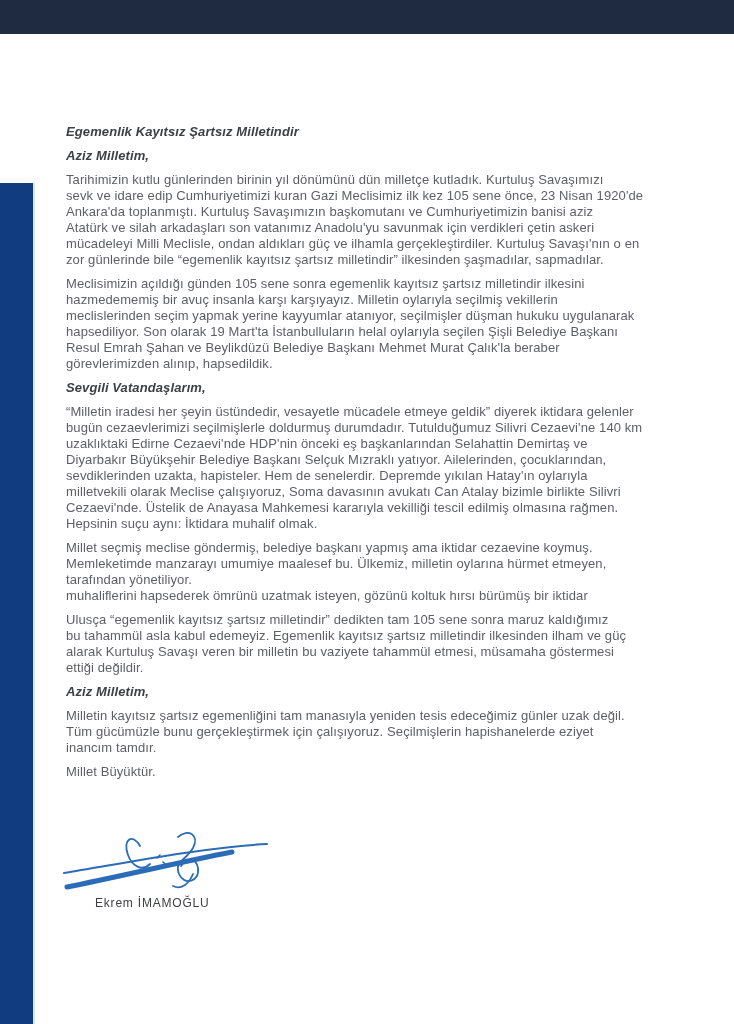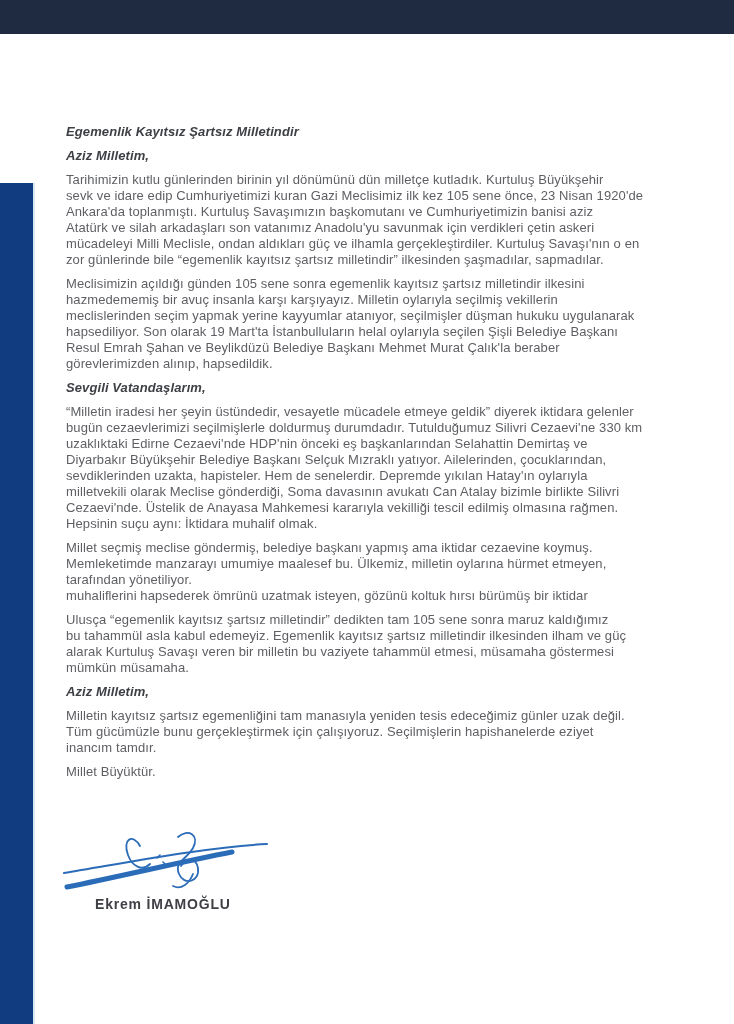--- a/index.html
+++ b/index.html
@@ -42,75 +42,75 @@
   .para { margin: 0 0 8px 0; }
   .line { white-space: pre; }
   .signature-block {
     position: absolute;
     left: 60px; top: 831px;
     width: 230px;
   }
   .signature-svg { display: block; }
   .signer-name {
     margin: 3px 0 0 35px;
-    font-size: 14px;
-    font-weight: bold;
+    font-size: 12px;
+    font-weight: normal;
     letter-spacing: 0.8px;
     color: var(--heading, #3F4045);
     white-space: pre;
   }
 </style>
 </head>
 <body>
 
 <div class="page">
   <div class="top-banner"></div>
   <div class="left-stripe"></div>
 
   <div class="content" id="letter-content">
       <div class="heading">Egemenlik Kayıtsız Şartsız Milletindir</div>
       <div class="heading">Aziz Milletim,</div>
       <div class="para">
-        <div class="line">Tarihimizin kutlu günlerinden birinin yıl dönümünü dün milletçe kutladık. Kurtuluş Büyükşehir</div>
+        <div class="line">Tarihimizin kutlu günlerinden birinin yıl dönümünü dün milletçe kutladık. Kurtuluş Savaşımızı</div>
         <div class="line">sevk ve idare edip Cumhuriyetimizi kuran Gazi Meclisimiz ilk kez 105 sene önce, 23 Nisan 1920'de</div>
         <div class="line">Ankara'da toplanmıştı. Kurtuluş Savaşımızın başkomutanı ve Cumhuriyetimizin banisi aziz</div>
         <div class="line">Atatürk ve silah arkadaşları son vatanımız Anadolu'yu savunmak için verdikleri çetin askeri</div>
         <div class="line">mücadeleyi Milli Meclisle, ondan aldıkları güç ve ilhamla gerçekleştirdiler. Kurtuluş Savaşı'nın o en</div>
         <div class="line">zor günlerinde bile “egemenlik kayıtsız şartsız milletindir” ilkesinden şaşmadılar, sapmadılar.</div>
       </div>
       <div class="para">
         <div class="line">Meclisimizin açıldığı günden 105 sene sonra egemenlik kayıtsız şartsız milletindir ilkesini</div>
         <div class="line">hazmedememiş bir avuç insanla karşı karşıyayız. Milletin oylarıyla seçilmiş vekillerin</div>
         <div class="line">meclislerinden seçim yapmak yerine kayyumlar atanıyor, seçilmişler düşman hukuku uygulanarak</div>
         <div class="line">hapsediliyor. Son olarak 19 Mart'ta İstanbulluların helal oylarıyla seçilen Şişli Belediye Başkanı</div>
         <div class="line">Resul Emrah Şahan ve Beylikdüzü Belediye Başkanı Mehmet Murat Çalık'la beraber</div>
         <div class="line">görevlerimizden alınıp, hapsedildik.</div>
       </div>
       <div class="heading">Sevgili Vatandaşlarım,</div>
       <div class="para">
         <div class="line">“Milletin iradesi her şeyin üstündedir, vesayetle mücadele etmeye geldik” diyerek iktidara gelenler</div>
-        <div class="line">bugün cezaevlerimizi seçilmişlerle doldurmuş durumdadır. Tutulduğumuz Silivri Cezaevi'ne 330 km</div>
+        <div class="line">bugün cezaevlerimizi seçilmişlerle doldurmuş durumdadır. Tutulduğumuz Silivri Cezaevi'ne 140 km</div>
         <div class="line">uzaklıktaki Edirne Cezaevi'nde HDP'nin önceki eş başkanlarından Selahattin Demirtaş ve</div>
         <div class="line">Diyarbakır Büyükşehir Belediye Başkanı Selçuk Mızraklı yatıyor. Ailelerinden, çocuklarından,</div>
         <div class="line">sevdiklerinden uzakta, hapisteler. Hem de senelerdir. Depremde yıkılan Hatay'ın oylarıyla</div>
-        <div class="line">milletvekili olarak Meclise gönderdiği, Soma davasının avukatı Can Atalay bizimle birlikte Silivri</div>
+        <div class="line">milletvekili olarak Meclise çalışıyoruz, Soma davasının avukatı Can Atalay bizimle birlikte Silivri</div>
         <div class="line">Cezaevi'nde. Üstelik de Anayasa Mahkemesi kararıyla vekilliği tescil edilmiş olmasına rağmen.</div>
         <div class="line">Hepsinin suçu aynı: İktidara muhalif olmak.</div>
       </div>
       <div class="para">
         <div class="line">Millet seçmiş meclise göndermiş, belediye başkanı yapmış ama iktidar cezaevine koymuş.</div>
         <div class="line">Memleketimde manzarayı umumiye maalesef bu. Ülkemiz, milletin oylarına hürmet etmeyen,</div>
         <div class="line">tarafından yönetiliyor.</div>
         <div class="line">muhaliflerini hapsederek ömrünü uzatmak isteyen, gözünü koltuk hırsı bürümüş bir iktidar</div>
       </div>
       <div class="para">
         <div class="line">Ulusça “egemenlik kayıtsız şartsız milletindir” dedikten tam 105 sene sonra maruz kaldığımız</div>
         <div class="line">bu tahammül asla kabul edemeyiz. Egemenlik kayıtsız şartsız milletindir ilkesinden ilham ve güç</div>
         <div class="line">alarak Kurtuluş Savaşı veren bir milletin bu vaziyete tahammül etmesi, müsamaha göstermesi</div>
-        <div class="line">mümkün müsamaha.</div>
+        <div class="line">ettiği değildir.</div>
       </div>
       <div class="heading">Aziz Milletim,</div>
       <div class="para">
         <div class="line">Milletin kayıtsız şartsız egemenliğini tam manasıyla yeniden tesis edeceğimiz günler uzak değil.</div>
         <div class="line">Tüm gücümüzle bunu gerçekleştirmek için çalışıyoruz. Seçilmişlerin hapishanelerde eziyet</div>
         <div class="line">inancım tamdır.</div>
       </div>
       <div class="para">
         <div class="line">Millet Büyüktür.</div>
       </div>

